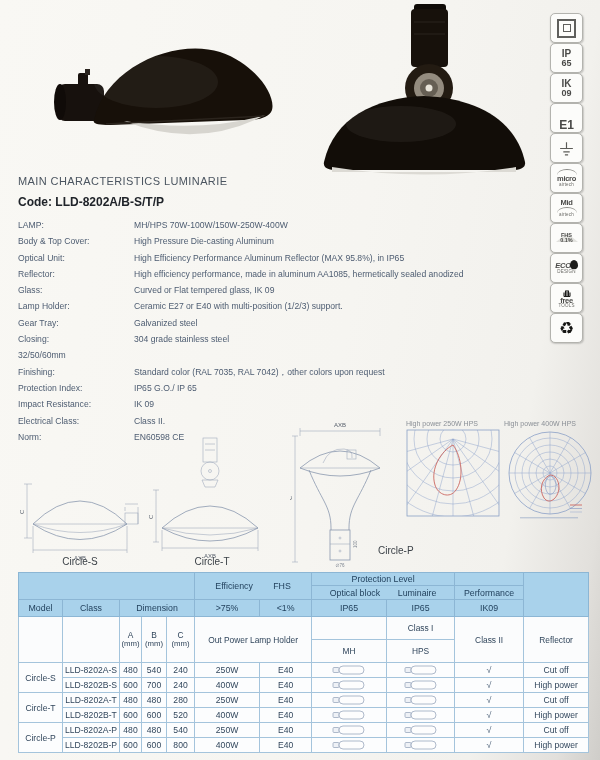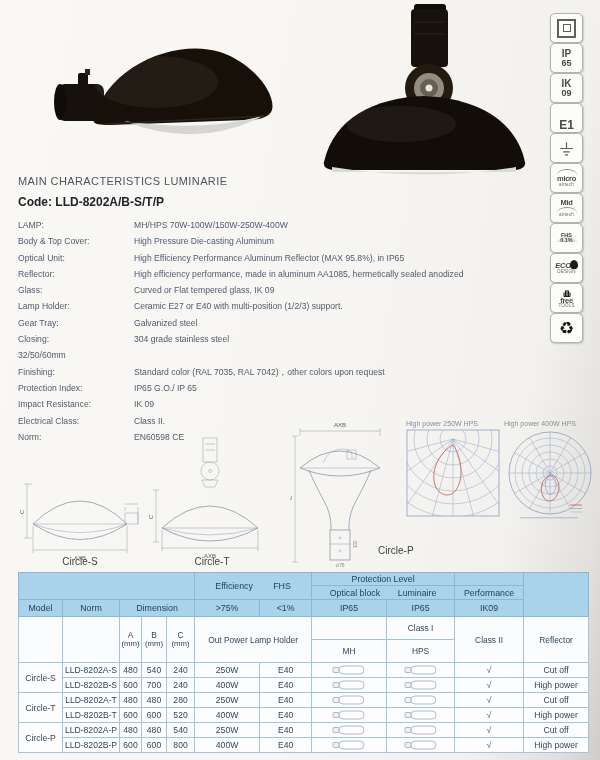--- a/index.html
+++ b/index.html
@@ -375,21 +375,21 @@
           <td colspan="2">
             <div class="effcell">
                 <span>Optical block</span>
                 <span>Luminaire</span>
               </div>
           </td>
           <td>Performance</td>
         </tr>
         <tr class="hb" style="height:17px">
           <td>Model</td>
-          <td>Norm</td>
+          <td>Class</td>
           <td colspan="3">Dimension</td>
           <td>&gt;75%</td>
           <td>&lt;1%</td>
           <td>IP65</td>
           <td>IP65</td>
           <td>IK09</td>
         </tr>
         <tr class="hw" style="height:23px">
           <td rowspan="2"></td>
           <td rowspan="2"></td>

